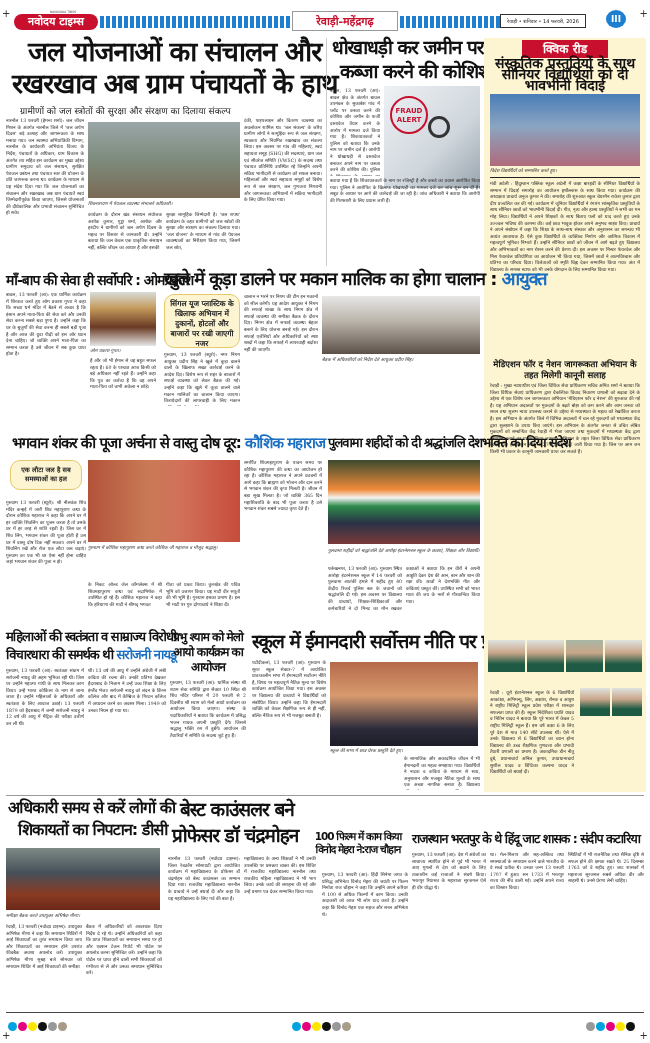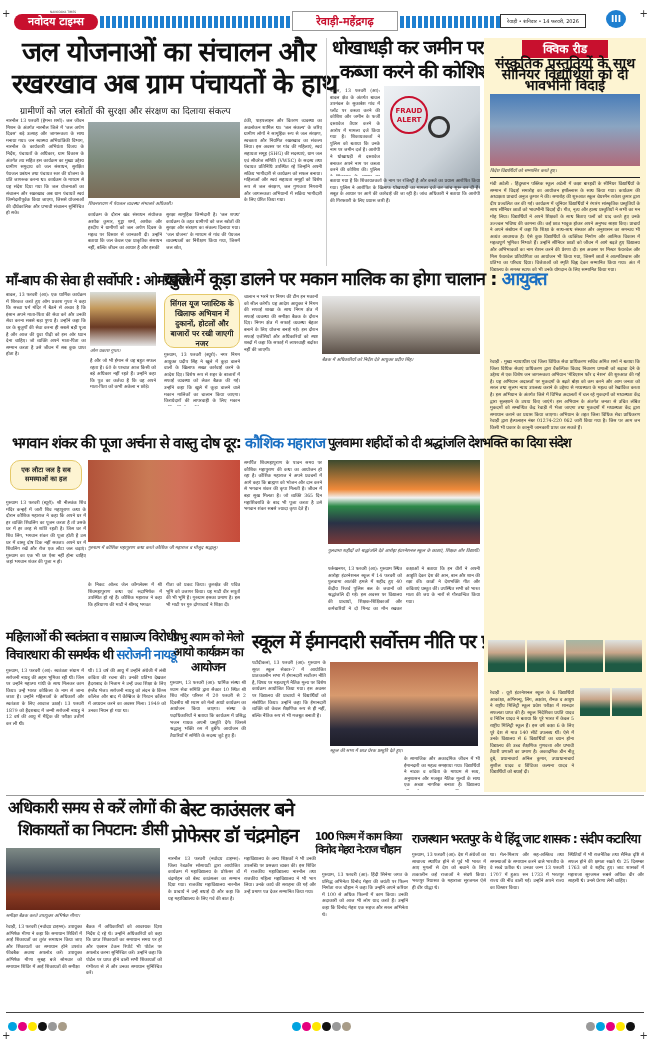--- a/index.html
+++ b/index.html
@@ -28,21 +28,21 @@
   <div class="abs" style="left:50px;top:10px;font-size:3px;color:#444;">NAVODAYA TIMES</div>
   <div class="abs" style="left:14px;top:14px;width:84px;height:16px;background:#c8102e;color:#fff;font-weight:bold;font-size:11px;text-align:center;line-height:16px;border-radius:8px;">नवोदय टाइम्स</div>
   <div class="abs blue-strip" style="left:100px;top:16px;width:192px;height:12px;"></div>
   <div class="abs" style="left:292px;top:11px;width:106px;height:20px;border:1px solid #999;background:#fff;color:#c8102e;font-weight:bold;font-size:11px;text-align:center;line-height:20px;">रेवाड़ी-महेंद्रगढ़</div>
   <div class="abs blue-strip" style="left:400px;top:16px;width:100px;height:12px;"></div>
   <div class="abs" style="left:500px;top:14px;width:86px;height:14px;border:1px solid #333;font-size:5px;text-align:center;line-height:13px;background:#fff;">रेवाड़ी • शनिवार • 14 फरवरी, 2026</div>
   <div class="abs" style="left:606px;top:10px;width:20px;height:18px;border-radius:50%;background:#1e7fd0;color:#fff;font-weight:bold;font-size:9px;text-align:center;line-height:18px;">III</div>
 </header>
 
 <section>
-  <h1 class="abs hl" style="left:22px;top:38px;font-size:27px;">जल योजनाओं का संचालन और</h1>
+  <h1 class="abs hl" style="left:28px;top:38px;font-size:27px;">जल योजनाओं का संचालन और</h1>
   <h1 class="abs hl" style="left:12px;top:70px;font-size:27px;">रखरखाव अब ग्राम पंचायतों के हाथ</h1>
   <div class="abs" style="left:20px;top:104px;font-size:9px;color:#222;">ग्रामीणों को जल स्त्रोतों की सुरक्षा और संरक्षण का दिलाया संकल्प</div>
   <div class="abs body-text" style="left:6px;top:118px;width:78px;height:148px;">नारनौल 13 फरवरी (हेमन्त शर्मा): जल जीवन मिशन के अंतर्गत नारनौल जिले में 'जल अर्पण दिवस' बड़े उत्साह और जागरूकता के साथ मनाया गया। जन स्वास्थ्य अभियांत्रिकी विभाग, नारनौल के कार्यकारी अभियंता विजय के निर्देश, पंचायतों के अधिकार, ग्राम विकास के अंतर्गत तय सहित इस कार्यक्रम का मुख्य उद्देश्य ग्रामीण समुदाय को जल संसाधन, सुरक्षित पेयजल प्रबंधन तथा पंचायत स्तर की योजना के प्रति जागरूक करना था। कार्यक्रम के माध्यम से यह संदेश दिया गया कि जल योजनाओं का संचालन और रखरखाव अब ग्राम पंचायतें स्वयं जिम्मेदारीपूर्वक किया जाएगा, जिससे योजनाओं की दीर्घकालिक और प्रभावी संचालन सुनिश्चित हो सके।</div>
   <div class="abs photo" style="left:88px;top:122px;width:152px;height:76px;background:linear-gradient(180deg,#9aa7a8 0%,#7d8b7c 50%,#7a6a55 100%);"></div>
   <div class="abs cap" style="left:88px;top:201px;width:152px;">शिवनारायण में पेयजल व्यवस्था संभालते अधिकारी।</div>
   <div class="abs body-text" style="left:88px;top:212px;width:74px;height:54px;">कार्यक्रम के दौरान खंड संसाधन संयोजक अशोक कुमार, गुड्डा शर्मा, अशोक और हरदीप ने ग्रामीणों को जल अर्पण दिवस के महत्व पर विस्तार से जानकारी दी। उन्होंने बताया कि जल केवल एक प्राकृतिक संसाधन नहीं, बल्कि जीवन का आधार है और इसकी</div>
   <div class="abs body-text" style="left:166px;top:212px;width:74px;height:54px;">सुरक्षा सामूहिक जिम्मेदारी है। 'जल शपथ' कार्यक्रम के तहत ग्रामीणों को जल स्त्रोतों की सुरक्षा और संरक्षण का संकल्प दिलाया गया। 'जल योजना' के माध्यम से गांव की पेयजल व्यवस्थाओं का निरीक्षण किया गया, जिसमें जल स्रोत,</div>
   <div class="abs body-text" style="left:244px;top:118px;width:78px;height:148px;">टंकी, पाइपलाइन और वितरण व्यवस्था का अवलोकन शामिल था। 'जल संकल्प' के जरिए ग्रामीण लोगों ने सामूहिक रूप से जल संरक्षण, स्वच्छता और नियमित रखरखाव का संकल्प लिया। इस अवसर पर गांव की महिलाएं, स्वयं सहायता समूह (SHG) की सदस्याएं, ग्राम जल एवं सीवरेज समिति (VWSC) के सदस्य तथा पंचायत प्रतिनिधि उपस्थित रहे जिन्होंने अपनी सक्रिय भागीदारी से कार्यक्रम को सफल बनाया। महिलाओं और स्वयं सहायता समूहों को विशेष रूप से जल संरक्षण, जल गुणवत्ता निगरानी और जागरूकता अभियानों में सक्रिय भागीदारी के लिए प्रेरित किया गया।</div>
 </section>
 
@@ -59,20 +59,21 @@
   <div class="abs body-text" style="left:330px;top:178px;width:150px;height:62px;">बताया गया है कि शिकायतकर्ता के नाम पर रजिस्ट्री है और कब्जे का प्रयास आरोपित किया गया। पुलिस ने आरोपित के खिलाफ धोखाधड़ी का मामला दर्ज कर जांच शुरू कर दी है। सबूत के आधार पर आगे की कार्रवाई की जा रही है। जांच अधिकारी ने बताया कि आरोपी की गिरफ्तारी के लिए प्रयास जारी हैं।</div>
 </section>
 
 <aside class="abs box-yellow" style="left:484px;top:38px;width:162px;height:572px;">
   <div style="margin:2px auto 0;width:86px;height:18px;background:#c8102e;color:#fff;font-weight:bold;font-size:12px;text-align:center;line-height:18px;">क्विक रीड</div>
   <div style="padding:0 6px 0;font-size:14px;font-weight:bold;text-align:center;line-height:11px;color:#111;">संस्कृतिक प्रस्तुतियों के साथ सीनियर विद्यार्थियों को दी भावभीनी विदाई</div>
   <div class="photo" style="margin:3px 6px 0;height:72px;background:linear-gradient(180deg,#4a7db8 0%,#8aa5c2 45%,#b06a7a 100%);"></div>
   <div class="cap" style="padding:2px 6px;">विदेश विद्यार्थियों को सम्मानित करते हुए।</div>
   <div class="rule" style="margin:1px 6px;"></div>
   <div class="body-text" style="padding:2px 6px;height:178px;">मंडी अटेली : हिंदुस्तान पब्लिक स्कूल अटेली में कक्षा बारहवीं के सीनियर विद्यार्थियों के सम्मान में विदाई समारोह का आयोजन हर्षोल्लास के साथ किया गया। कार्यक्रम की अध्यक्षता प्राचार्य अनुज कुमार ने की। समारोह की शुरुआत स्कूल चेयरमैन राकेश कुमार द्वारा दीप प्रज्वलित कर की गई। कार्यक्रम में जूनियर विद्यार्थियों ने रंगारंग सांस्कृतिक प्रस्तुतियों के साथ सीनियर छात्रों को भावभीनी विदाई दी। गीत, नृत्य और हास्य प्रस्तुतियों ने सभी का मन मोह लिया। विद्यार्थियों ने अपने शिक्षकों के साथ बिताए पलों को याद करते हुए उनके उज्ज्वल भविष्य की कामना की। कई छात्र भावुक होकर अपने अनुभव साझा किए। प्राचार्य ने अपने संबोधन में कहा कि शिक्षा के साथ-साथ संस्कार और अनुशासन का समन्वय भी अत्यंत आवश्यक है। ऐसे कुछ विद्यार्थियों के व्यक्तित्व निर्माण और आत्मिक विकास में महत्वपूर्ण भूमिका निभाते हैं। उन्होंने सीनियर छात्रों को जीवन में आगे बढ़ते हुए विद्यालय और अभिभावकों का नाम रोशन करने की प्रेरणा दी। इस अवसर पर मिस्टर फेयरवेल और मिस फेयरवेल प्रतियोगिता का आयोजन भी किया गया, जिसमें छात्रों ने आत्मविश्वास और प्रतिभा का परिचय दिया। विजेताओं को स्मृति चिह्न देकर सम्मानित किया गया। अंत में विद्यालय के समस्त स्टाफ को भी उनके योगदान के लिए सम्मानित किया गया।</div>
+  <div style="padding:2px 6px 0;font-size:8.5px;font-weight:bold;text-align:center;line-height:11px;color:#111;">मेडिएशन फॉर द नेशन जागरूकता अभियान के तहत मिलेगी कानूनी सलाह</div>
   <div class="body-text" style="padding:2px 6px;height:142px;">रेवाड़ी : मुख्य न्यायाधीश एवं जिला विधिक सेवा प्राधिकरण सचिव अमित शर्मा ने बताया कि जिला विधिक सेवाएं प्राधिकरण द्वारा वैकल्पिक विवाद निवारण प्रणाली को बढ़ावा देने के उद्देश्य से एक विशेष जन जागरूकता अभियान 'मेडिएशन फॉर द नेशन' की शुरुआत की गई है। यह अभियान अदालतों पर मुकदमों के बढ़ते बोझ को कम करने और आम जनता को सरल तथा सुलभ न्याय उपलब्ध कराने के उद्देश्य से मध्यस्थता के महत्व को रेखांकित करता है। इस अभियान के अंतर्गत जिले में विभिन्न अदालतों में चल रहे मुकदमों को मध्यस्थता केंद्र द्वारा सुलझाने के उपाय किए जाएंगे। इस अभियान के अंतर्गत जनता से उचित लंबित मुकदमों को सम्बन्धित केंद्र रेवाड़ी में भेजा जाएगा तथा मुकदमों में मध्यस्थता केंद्र द्वारा समाधान कराने का प्रयास किया जाएगा। अभियान के तहत जिला विधिक सेवा प्राधिकरण रेवाड़ी द्वारा हेल्पलाइन नंबर 01274-220 062 जारी किया गया है। जिस पर आम जन किसी भी प्रकार के कानूनी जानकारी प्राप्त कर सकते हैं।</div>
 </aside>
 
 <section>
   <h2 class="abs hl" style="left:6px;top:273px;font-size:14px;">माँ-बाप की सेवा ही सर्वोपरि : ओमप्रकाश</h2>
   <div class="abs body-text" style="left:6px;top:292px;width:80px;height:114px;">बावल, 13 फरवरी (आ): एक धार्मिक कार्यक्रम में शिरकत करते हुए ओम प्रकाश गुप्ता ने कहा कि सच्चा धर्म मंदिर में बैठने से अच्छा है कि इंसान अपने माता-पिता की सेवा करे और उनकी सेवा करना सबसे बड़ा पुण्य है। उन्होंने कहा कि घर के बुजुर्गों की सेवा करना ही सबसे बड़ी पूजा है और आज की युवा पीढ़ी को इस ओर ध्यान देना चाहिए। जो व्यक्ति अपने माता-पिता का सम्मान करता है उसे जीवन में सब कुछ प्राप्त होता है।</div>
   <div class="abs photo" style="left:90px;top:292px;width:66px;height:54px;background:linear-gradient(180deg,#d8dcd8 0%,#c49a5c 30%,#6a3a24 65%,#e6e6e6 100%);"></div>
   <div class="abs cap" style="left:90px;top:348px;width:66px;">ओम प्रकाश गुप्ता।</div>
   <div class="abs body-text" style="left:90px;top:358px;width:66px;height:48px;">है और जो भी ईमान से वह बहुत सफल रहता है। 60 के पश्चात आज किसी को बड़े अधिकार नहीं रहते हैं। उन्होंने कहा कि पुत्र का कर्तव्य है कि वह अपने माता-पिता को कभी अकेला न छोड़े।</div>
 </section>

